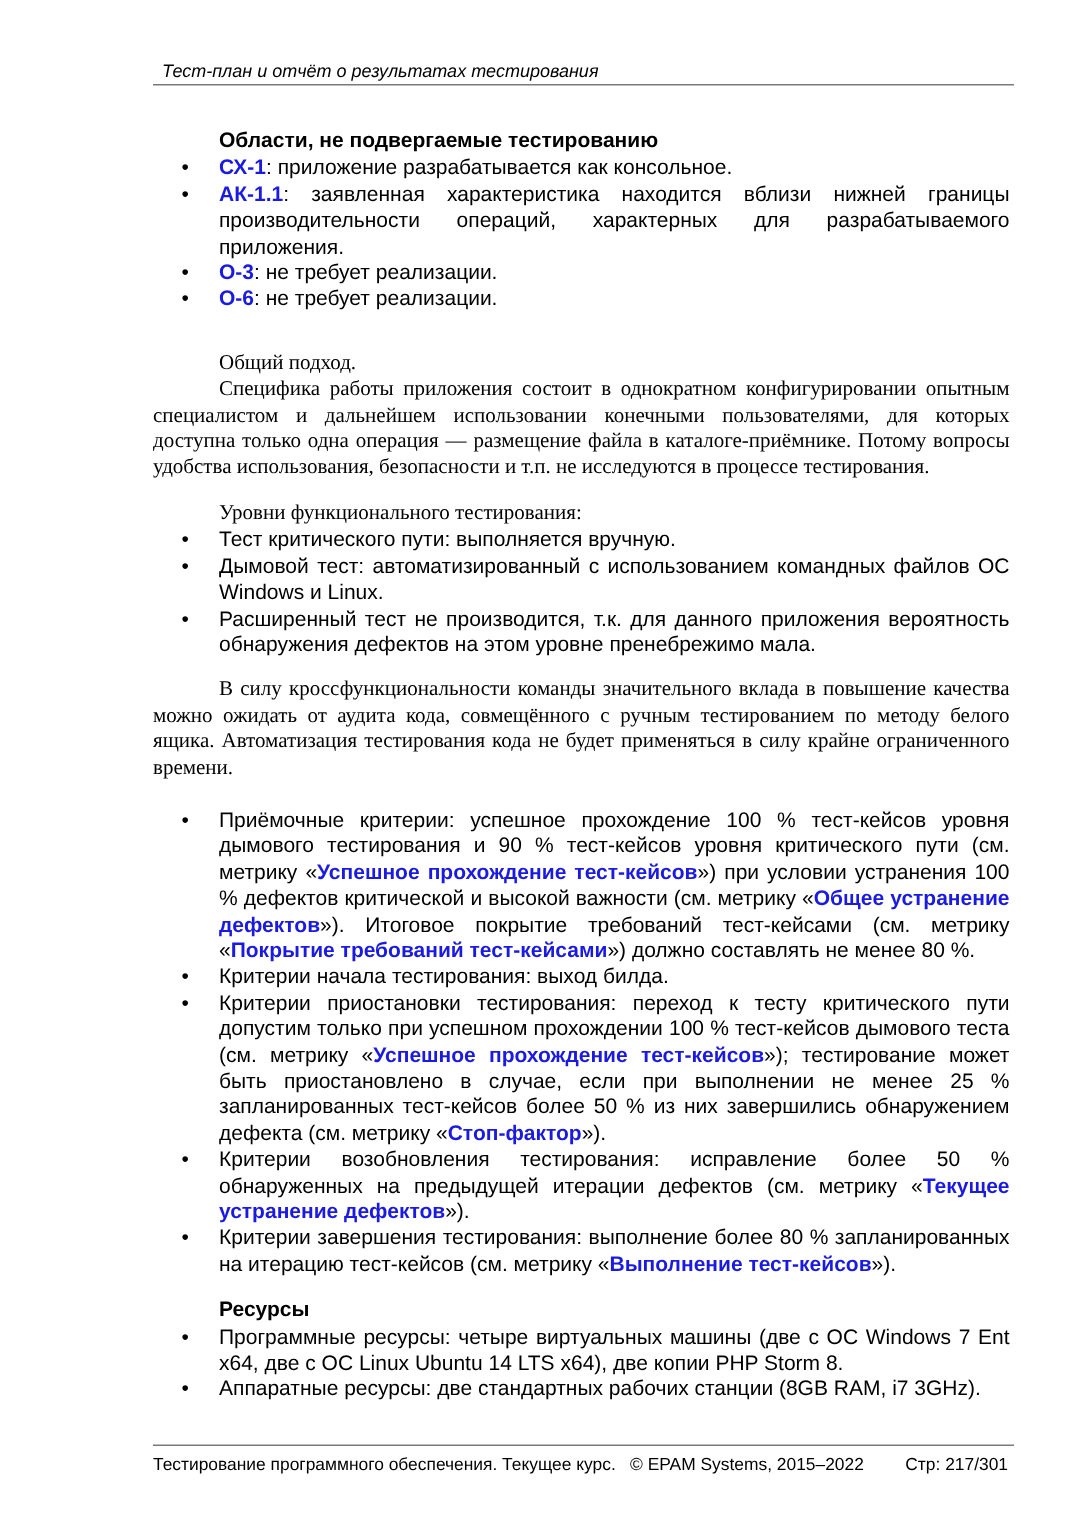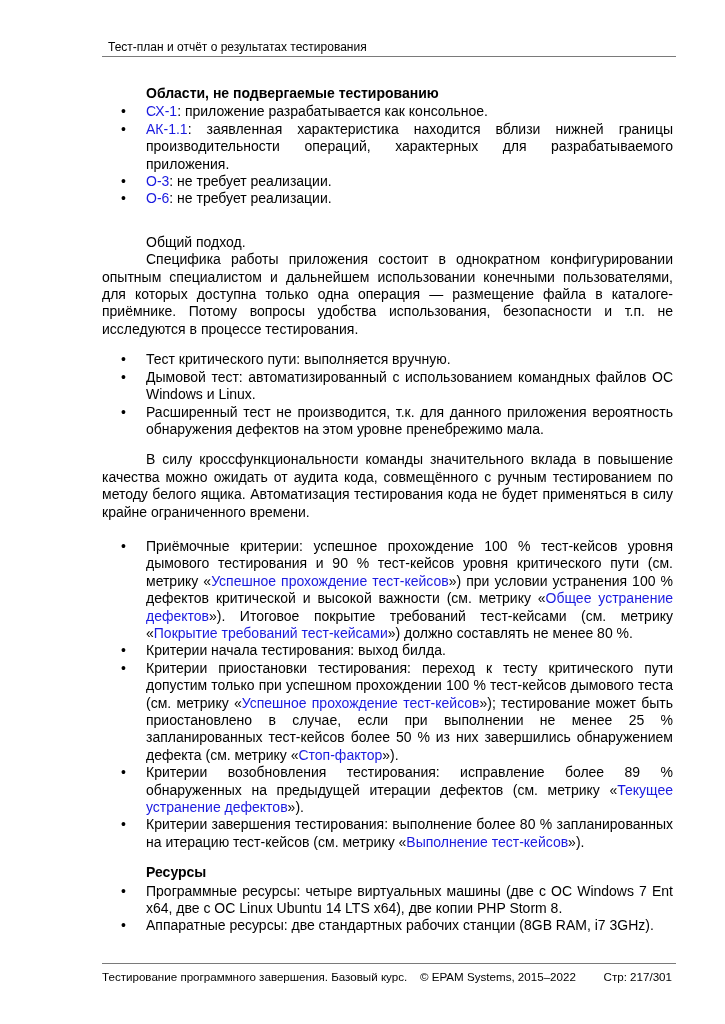--- a/index.html
+++ b/index.html
@@ -1,27 +1,27 @@
 <!DOCTYPE html>
 <html><head>
 <meta charset="utf-8">
 <style>
   html, body { margin: 0; padding: 0; background: #ffffff; }
   body { width: 725px; height: 1024px; position: relative; overflow: hidden;
          font-family: "Liberation Sans", sans-serif; color: #000; }
   .page-header { position: absolute; left: 102px; top: 38px; width: 574px; height: 18px;
-                 border-bottom: 1px solid #7a7a7a; }
+                 border-bottom: 1px solid #7a7a7a; font-style: italic; }
   .page-header span { position: absolute; left: 6px; top: 2px; font-size: 12px; }
   .content { position: absolute; left: 102px; top: 85px; width: 571px; font-size: 14px; line-height: 17.4px; }
   .h { font-weight: bold; margin: 0 0 1px 44px; }
   ul { margin: 0; padding: 0; list-style: none; }
   li { position: relative; padding-left: 44px; text-align: justify; }
   li::before { content: "\2022"; position: absolute; left: 19px; top: 0; font-size: 14px; }
-  .link { color: #1a1ae0; }
-  .p { text-indent: 44px; text-align: justify; margin: 0; }
+  .link { color: #1a1ae0; font-weight: bold; }
+  .p { text-indent: 44px; text-align: justify; margin: 0; font-family: Liberation Serif, serif; }
   .gap-s { height: 9px; }
   .gap-m { height: 13px; }
   .gap-l { height: 17px; }
   .page-footer { position: absolute; left: 102px; top: 963px; width: 574px; border-top: 1px solid #7a7a7a;
                  font-size: 11.6px; height: 22px; }
   .page-footer span { position: absolute; top: 6px; }
   .f1 { left: 0; } .f2 { left: 318px; } .f3 { right: 4px; }
 </style>
 </head>
 <body>
@@ -38,42 +38,43 @@
     <li><span class="link">АК-1.1</span><span>: заявленная характеристика находится вблизи нижней границы производительности операций, характерных для разрабатываемого приложения.</span></li>
     <li><span class="link">О-3</span><span>: не требует реализации.</span></li>
     <li><span class="link">О-6</span><span>: не требует реализации.</span></li>
   </ul>
 
   <div class="gap-l"></div>
   <div class="gap-s"></div>
   <p class="p">Общий подход.</p>
   <p class="p">Специфика работы приложения состоит в однократном конфигурировании опытным специалистом и дальнейшем использовании конечными пользователями, для которых доступна только одна операция — размещение файла в каталоге-приёмнике. Потому вопросы удобства использования, безопасности и т.п. не исследуются в процессе тестирования.</p>
   <div class="gap-m"></div>
+  <p class="p">Уровни функционального тестирования:</p>
   <ul>
     <li>Тест критического пути: выполняется вручную.</li>
     <li>Дымовой тест: автоматизированный с использованием командных файлов ОС Windows и Linux.</li>
     <li>Расширенный тест не производится, т.к. для данного приложения вероятность обнаружения дефектов на этом уровне пренебрежимо мала.</li>
   </ul>
   <div class="gap-m"></div>
   <p class="p">В силу кроссфункциональности команды значительного вклада в повышение качества можно ожидать от аудита кода, совмещённого с ручным тестированием по методу белого ящика. Автоматизация тестирования кода не будет применяться в силу крайне ограниченного времени.</p>
 
   <div class="gap-l"></div>
   <ul>
     <li><span>Приёмочные критерии: успешное прохождение 100 % тест-кейсов уровня дымового тестирования и 90 % тест-кейсов уровня критического пути (см. метрику «</span><span class="link">Успешное прохождение тест-кейсов</span><span>») при условии устранения 100 % дефектов критической и высокой важности (см. метрику «</span><span class="link">Общее устранение дефектов</span><span>»). Итоговое покрытие требований тест-кейсами (см. метрику «</span><span class="link">Покрытие требований тест-кейсами</span><span>») должно составлять не менее 80 %.</span></li>
     <li>Критерии начала тестирования: выход билда.</li>
     <li><span>Критерии приостановки тестирования: переход к тесту критического пути допустим только при успешном прохождении 100 % тест-кейсов дымового теста (см. метрику «</span><span class="link">Успешное прохождение тест-кейсов</span><span>»); тестирование может быть приостановлено в случае, если при выполнении не менее 25 % запланированных тест-кейсов более 50 % из них завершились обнаружением дефекта (см. метрику «</span><span class="link">Стоп-фактор</span><span>»).</span></li>
-    <li><span>Критерии возобновления тестирования: исправление более 89 % обнаруженных на предыдущей итерации дефектов (см. метрику «</span><span class="link">Текущее устранение дефектов</span><span>»).</span></li>
+    <li><span>Критерии возобновления тестирования: исправление более 50 % обнаруженных на предыдущей итерации дефектов (см. метрику «</span><span class="link">Текущее устранение дефектов</span><span>»).</span></li>
     <li><span>Критерии завершения тестирования: выполнение более 80 % запланированных на итерацию тест-кейсов (см. метрику «</span><span class="link">Выполнение тест-кейсов</span><span>»).</span></li>
   </ul>
 
   <div class="gap-m"></div>
   <div class="h">Ресурсы</div>
   <ul>
     <li>Программные ресурсы: четыре виртуальных машины (две с ОС Windows 7 Ent x64, две с ОС Linux Ubuntu 14 LTS x64), две копии PHP Storm 8.</li>
     <li>Аппаратные ресурсы: две стандартных рабочих станции (8GB RAM, i7 3GHz).</li>
   </ul>
 </div>
 
 <div class="page-footer">
-  <span class="f1">Тестирование программного завершения. Базовый курс.</span>
+  <span class="f1">Тестирование программного обеспечения. Текущее курс.</span>
   <span class="f2">© EPAM Systems, 2015–2022</span>
   <span class="f3">Стр: 217/301</span>
 </div>
 
 </body></html>

